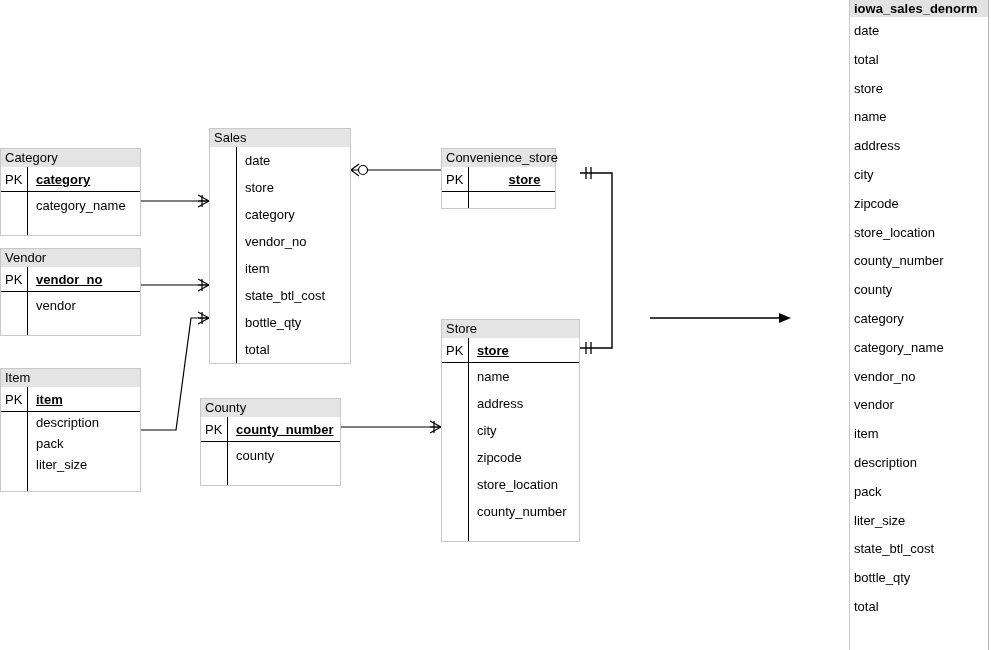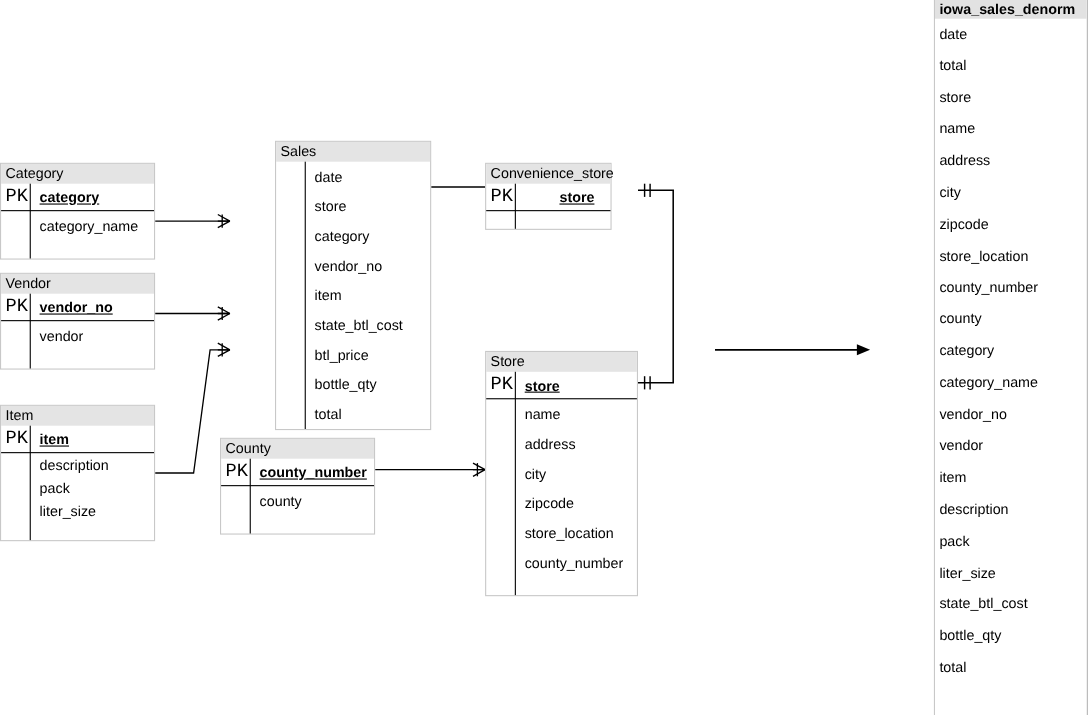--- a/index.html
+++ b/index.html
@@ -66,22 +66,21 @@
     position: relative;
     height: 27px;
     line-height: 27px;
     white-space: nowrap;
     box-sizing: border-box;
   }
   .row .keycol {
     position: absolute;
     left: 4px;
     top: 0;
-    font-size: 17px;
-    font-family: Liberation Mono, monospace;
+    font-size: 13px;
   }
   .row .attr {
     position: absolute;
     top: 0;
     font-size: 13px;
   }
   .row.pk {
     border-bottom: 1px solid #000000;
     height: 25px;
     line-height: 25px;
@@ -230,21 +229,21 @@
           <div class="row" style="height: 21px; line-height: 21px;">
             <span class="keycol"></span>
             <span class="attr" style="left: 35px;">liter_size</span>
           </div>
           <div class="row empty">
             <span class="keycol"></span>
             <span class="attr" style="left: 35px;"></span>
           </div>
         </div>
       </div>
-      <div class="entity" style="left: 209px; top: 128px; width: 142px; margin-left: 41px;">
+      <div class="entity" style="left: 209px; top: 128px; width: 142px;">
         <div class="entity-title">Sales</div>
         <div class="entity-body">
           <div class="vrule" style="left: 26px;"></div>
           <div class="row">
             <span class="keycol"></span>
             <span class="attr" style="left: 35px;">date</span>
           </div>
           <div class="row">
             <span class="keycol"></span>
             <span class="attr" style="left: 35px;">store</span>
@@ -257,24 +256,20 @@
             <span class="keycol"></span>
             <span class="attr" style="left: 35px;">vendor_no</span>
           </div>
           <div class="row">
             <span class="keycol"></span>
             <span class="attr" style="left: 35px;">item</span>
           </div>
           <div class="row">
             <span class="keycol"></span>
             <span class="attr" style="left: 35px;">state_btl_cost</span>
-          </div>
-          <div class="row">
-            <span class="keycol"></span>
-            <span class="attr" style="left: 35px;">btl_price</span>
           </div>
           <div class="row">
             <span class="keycol"></span>
             <span class="attr" style="left: 35px;">bottle_qty</span>
           </div>
           <div class="row">
             <span class="keycol"></span>
             <span class="attr" style="left: 35px;">total</span>
           </div>
         </div>

